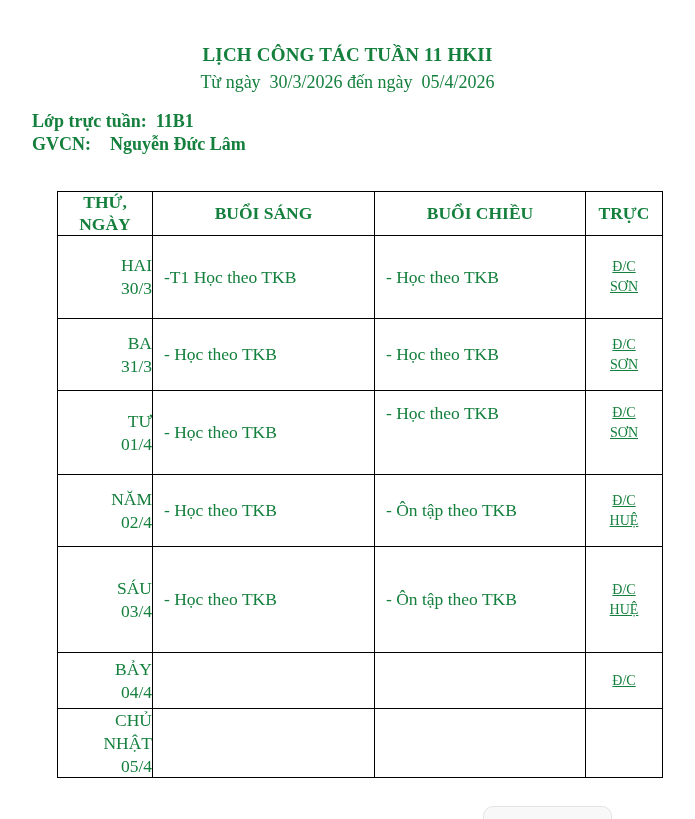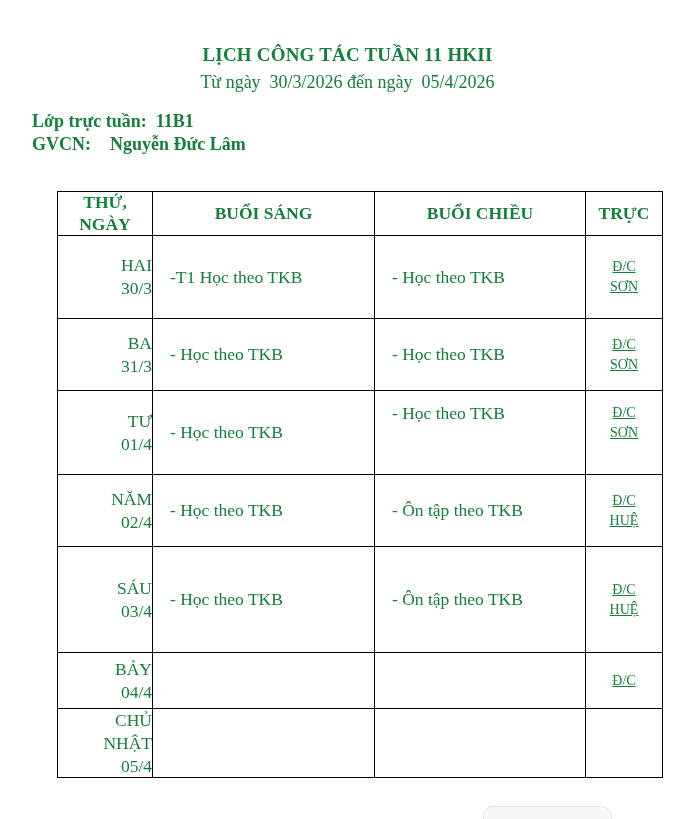--- a/index.html
+++ b/index.html
@@ -51,21 +51,21 @@
   }
   td.c-day {
     text-align: right;
     font-size: 17.5px;
     line-height: 1.3;
     white-space: pre-line;
   }
   td.c-session {
     text-align: left;
     font-size: 17.5px;
-    padding-left: 17px;
+    padding-left: 11px;
     padding-right: 6px;
   }
   td.c-duty {
     text-align: center;
     font-size: 14px;
     line-height: 1.4;
     white-space: pre-line;
     text-decoration: underline;
   }
   tr.r-tu td.c-afternoon, tr.r-tu td.c-duty { vertical-align: top; padding-top: 12px; }

